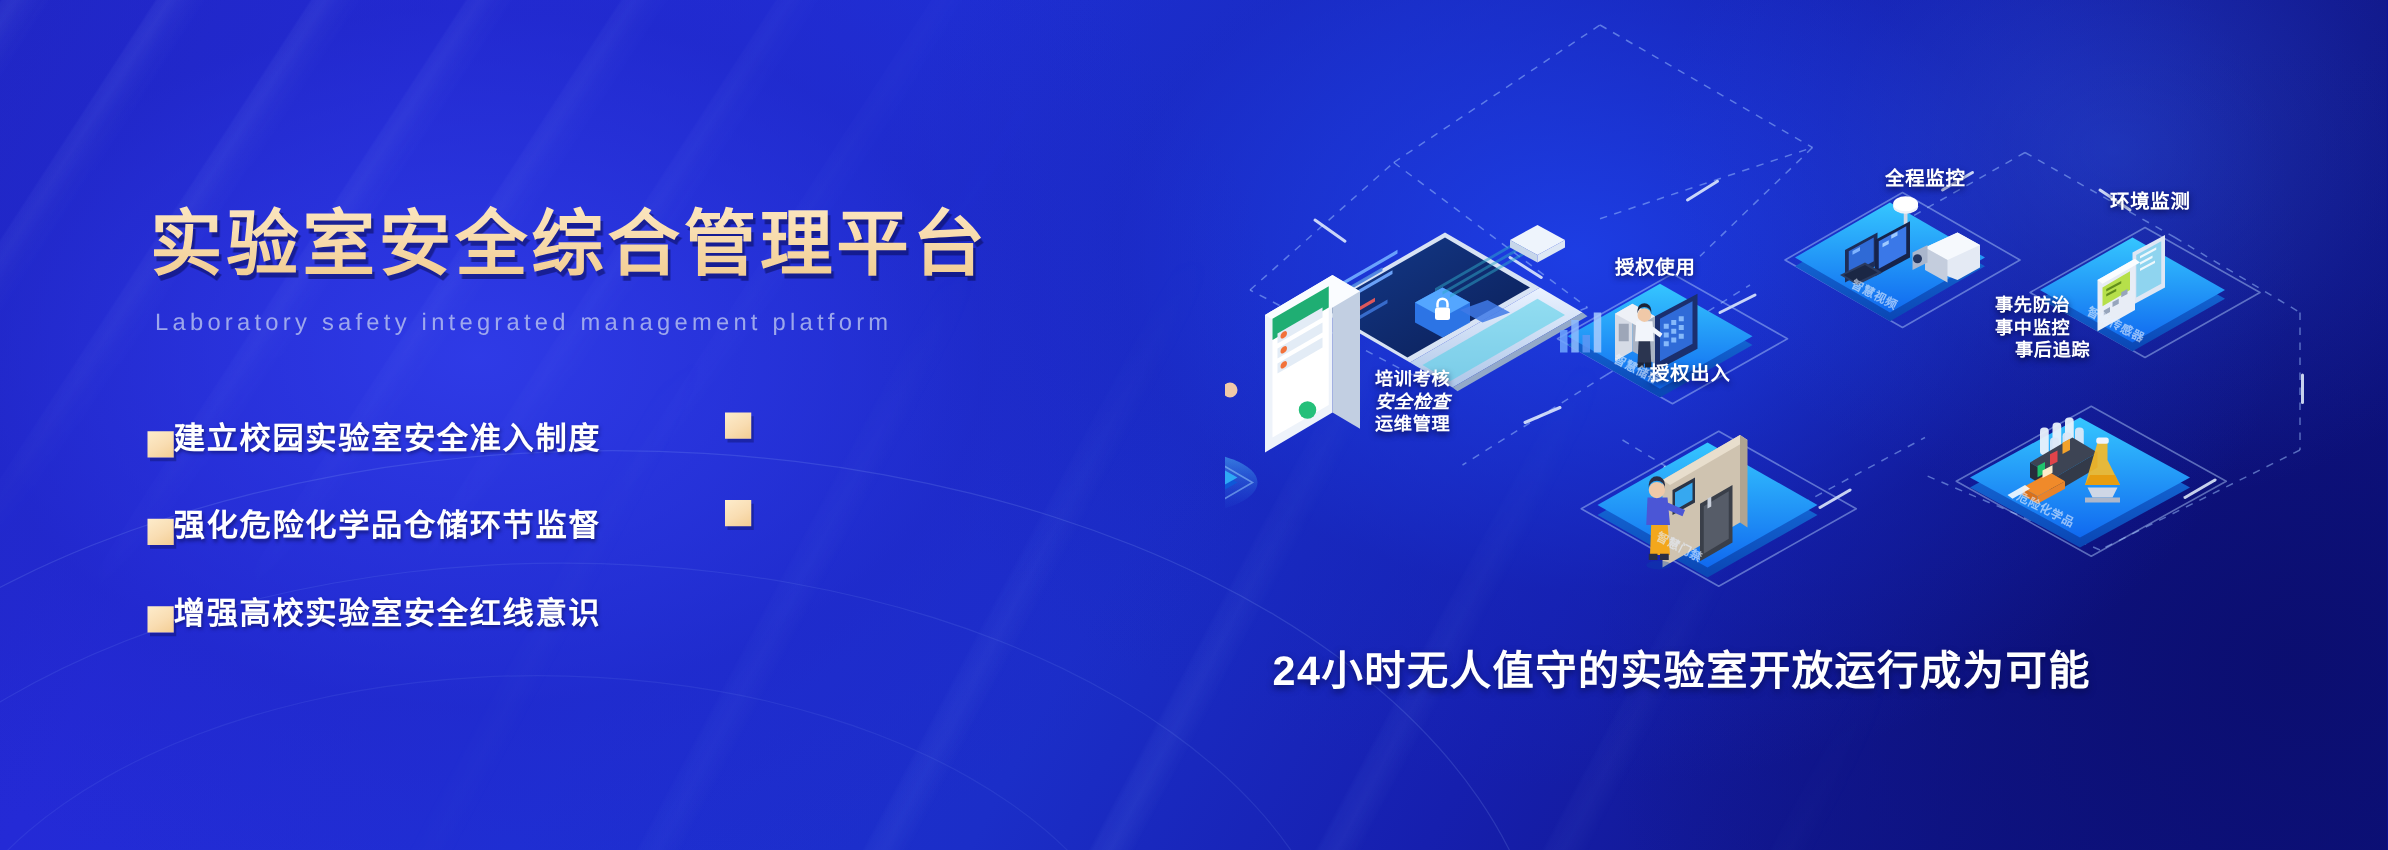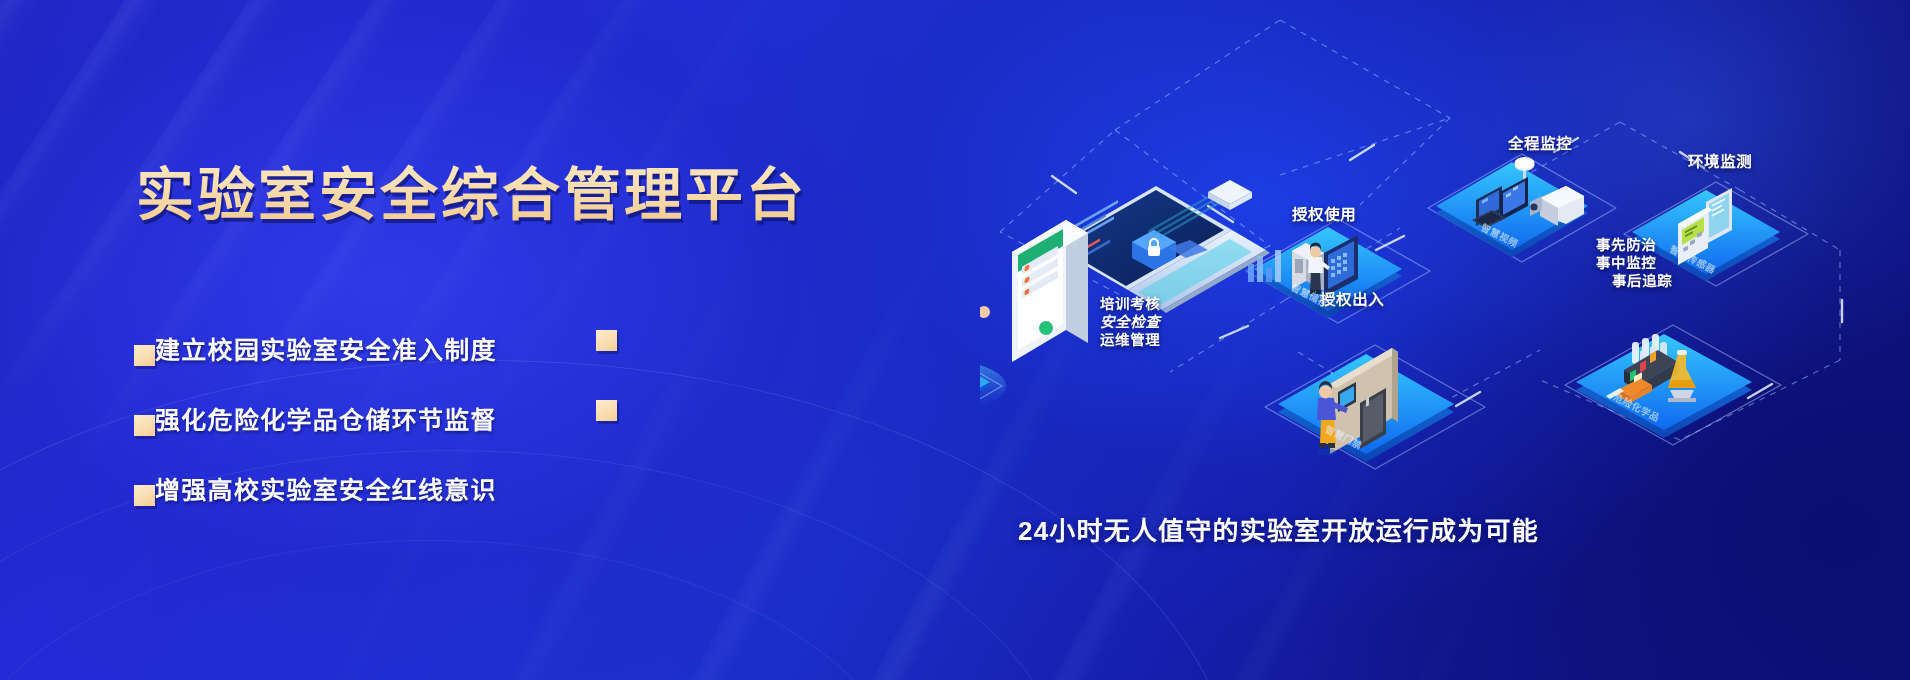--- a/index.html
+++ b/index.html
@@ -56,21 +56,21 @@
   .arc.a1 { width:1500px; height:900px; left:-260px; top:360px; border-color:rgba(160,190,255,.16); }
   .arc.a2 { width:1260px; height:740px; left:-180px; top:450px; border-color:rgba(150,180,255,.12); }
   .arc.a3 { width:980px;  height:560px; left:-60px;  top:540px; border-color:rgba(150,180,255,.10); }
   .glow-tr {
     position:absolute; right:-140px; top:-160px; width:720px; height:560px;
     background:radial-gradient(ellipse at center, rgba(60,110,255,.30) 0%, rgba(40,80,230,.12) 45%, rgba(0,0,0,0) 72%);
     pointer-events:none;
   }
 
   
-  .left-pane { position:absolute; left:0; top:0; width:980px; height:532px;margin-left:16px; }
+  .left-pane { position:absolute; left:0; top:0; width:980px; height:532px; }
 
   .title {
     position:absolute; left:120px; top:148px;
     font-size:58px; font-weight:700; letter-spacing:3px;
     color:#f7d9a9;
     background:linear-gradient(180deg,#fdeccb 0%,#f8dcae 48%,#f0c98c 100%);
     -webkit-background-clip:text; background-clip:text;
     -webkit-text-fill-color:transparent;
     filter:drop-shadow(2px 4px 0 rgba(10,12,90,.55));
     white-space:nowrap;
@@ -110,40 +110,41 @@
     text-shadow:0 2px 5px rgba(5,8,60,.75);
     line-height:1.35;
   }
   .node-label.small { font-size:14.5px; }
   .plat-label {
     position:absolute; color:rgba(230,240,255,.62);
     font-size:9.5px; font-weight:700; letter-spacing:.5px; white-space:nowrap;
   }
   .tagline {
     position:absolute; left:1018px; top:510px;
-    font-size:26px; font-weight:700; color:#ffffff; letter-spacing:1.2px;
+    font-size:33px; font-weight:700; color:#ffffff; letter-spacing:1.2px;
     text-shadow:0 2px 6px rgba(6,10,70,.7); white-space:nowrap;
   }
 </style>
 </head>
 <body>
 
 <div class="stage">
 
   <div class="streaks"></div>
   <div class="streaks2"></div>
   <div class="glow-tr"></div>
   <div class="arc a1"></div>
   <div class="arc a2"></div>
   <div class="arc a3"></div>
 
   <div class="left-pane">
 
     <h1 class="title">实验室安全综合管理平台</h1>
 
+    <div class="subtitle">Laboratory safety integrated management platform</div>
 
     <div class="bullets">
 
       <div class="brow">
         <div class="bullet col1">
           <span class="bul-sq"></span>
           <span class="bul-tx">建立校园实验室安全准入制度</span>
         </div>
         <div class="bullet col2">
           <span class="bul-sq"></span>

